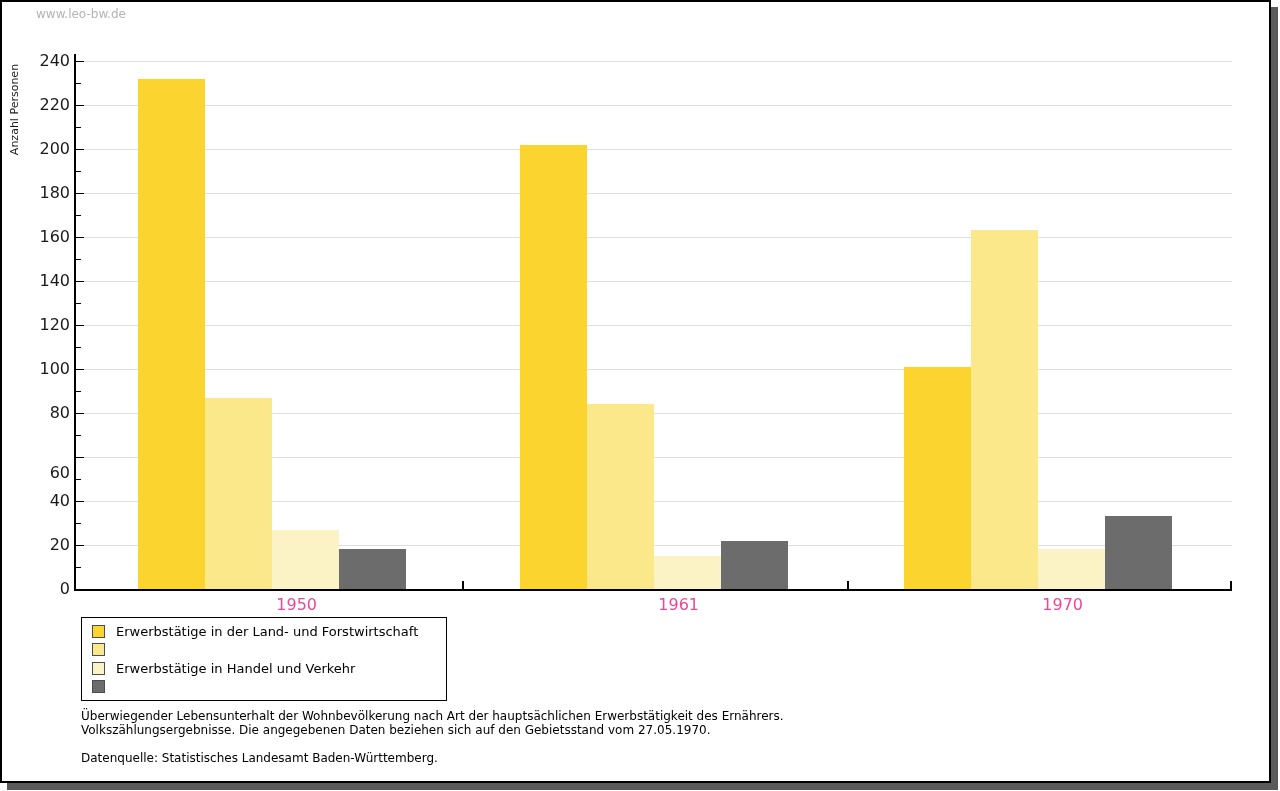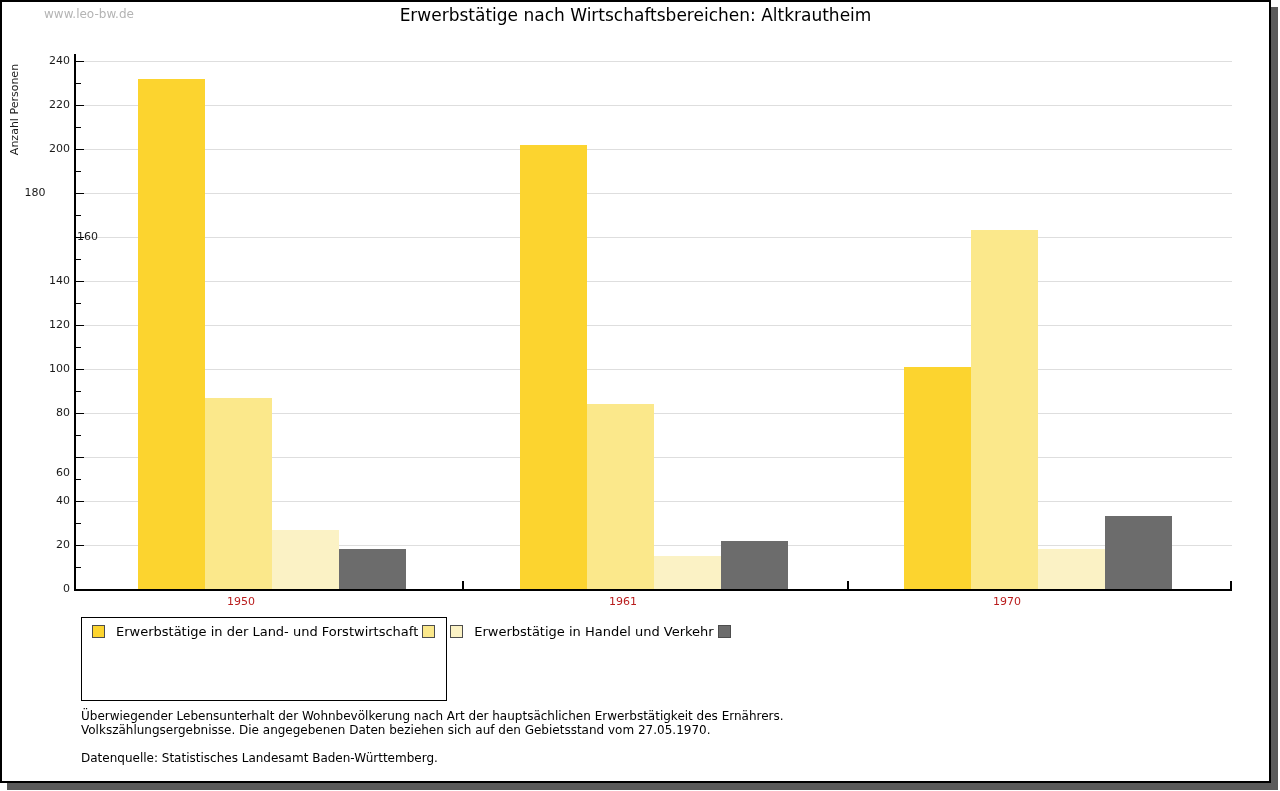--- a/index.html
+++ b/index.html
@@ -4,49 +4,48 @@
 <style>
   :root{
     --grid:#DEDEDE; --axis:#000; --shadow:#5A5A5A; --watermark:#B4B4B4; --swatch-border:#4D4D4D;
   }
   *{margin:0;padding:0;box-sizing:border-box;}
   html,body{width:1280px;height:791px;background:#fff;overflow:hidden;
     font-family:"DejaVu Sans","Liberation Sans",sans-serif;}
   .page{position:absolute;left:0;top:0;width:1271px;height:783px;background:#fff;
     box-shadow:7px 7px 0 0 var(--shadow);}
   .frame-border{position:absolute;inset:0;border:2px solid #000;pointer-events:none;}
-  .watermark{position:absolute;left:44px;top:7px;font-size:12px;color:var(--watermark);}
+  .watermark{position:absolute;left:36px;top:7px;font-size:12px;color:var(--watermark);}
   .title{position:absolute;left:0;top:5px;width:100%;text-align:center;font-size:17px;color:#000;}
   .yaxis-title{position:absolute;left:-47px;top:103px;width:122px;text-align:center;
     font-size:11px;color:#1a1a1a;transform:rotate(-90deg);}
   .plot{position:absolute;left:76px;top:61px;width:1156px;height:528px;}
   .gridline{position:absolute;left:0;width:100%;height:1px;background:var(--grid);}
   .bar{position:absolute;bottom:0;}
   .ytick{position:absolute;left:0;height:1px;background:var(--axis);}
   .ytick.major{width:8px;}
   .ytick.minor{width:5px;}
   .xtick{position:absolute;bottom:0;width:2px;height:8px;background:var(--axis);}
   .yaxis-line{position:absolute;left:74px;top:54px;width:2px;height:537px;background:var(--axis);}
   .xaxis-line{position:absolute;left:74px;top:589px;width:1158px;height:2px;background:var(--axis);}
-  .ylab{position:absolute;left:0;width:70px;text-align:right;font-size:11px;color:#1a1a1a;line-height:14px;}
-  .xlab{position:absolute;width:90px;text-align:left;top:595px;font-size:11px;color:#b91c1c;}
+  .ylab{position:absolute;left:0;width:70px;text-align:right;font-size:16px;color:#1a1a1a;line-height:14px;}
+  .xlab{position:absolute;width:90px;text-align:right;top:595px;font-size:16px;color:#ec4899;}
   .legend{position:absolute;left:81px;top:617px;width:366px;height:84px;border:1px solid #000;
-    background:#fff;padding:4px 6px;display:flex;flex-direction:row;justify-content:space-around;}
+    background:#fff;padding:4px 6px;display:flex;flex-direction:column;justify-content:space-around;}
   .legend-row{display:flex;align-items:center;height:19px;}
   .legend-swatch{width:13px;height:13px;border:1px solid var(--swatch-border);margin:0 11px 0 4px;flex:none;}
   .legend-label{font-size:13px;color:#000;white-space:nowrap;}
   .footnote{position:absolute;left:81px;top:710px;font-size:12px;line-height:13.5px;color:#000;}
   .footnote .source{margin-top:15px;}
 </style>
 </head>
 <body>
 
 <div class="page">
   <div class="watermark">www.leo-bw.de</div>
-  <div class="title">Erwerbstätige nach Wirtschaftsbereichen: Altkrautheim</div>
   <div class="yaxis-title">Anzahl Personen</div>
 
   <div class="plot">
     <div id="grid-layer">
         <div class="gridline" style="top: 484px;"></div>
         <div class="gridline" style="top: 440px;"></div>
         <div class="gridline" style="top: 396px;"></div>
         <div class="gridline" style="top: 352px;"></div>
         <div class="gridline" style="top: 308px;"></div>
         <div class="gridline" style="top: 264px;"></div>
@@ -109,22 +108,22 @@
   <div class="xaxis-line"></div>
   <div id="ylab-layer">
       <div class="ylab" style="top: 582px;">0</div>
       <div class="ylab" style="top: 538px;">20</div>
       <div class="ylab" style="top: 494px;">40</div>
       <div class="ylab" style="top: 466px;">60</div>
       <div class="ylab" style="top: 406px;">80</div>
       <div class="ylab" style="top: 362px;">100</div>
       <div class="ylab" style="top: 318px;">120</div>
       <div class="ylab" style="top: 274px;">140</div>
-      <div class="ylab" style="top: 230px; margin-left: 28px;">160</div>
-      <div class="ylab" style="top: 186px; text-align: center;">180</div>
+      <div class="ylab" style="top: 230px;">160</div>
+      <div class="ylab" style="top: 186px;">180</div>
       <div class="ylab" style="top: 142px;">200</div>
       <div class="ylab" style="top: 98px;">220</div>
       <div class="ylab" style="top: 54px;">240</div>
     </div>
   <div id="xlab-layer">
       <div class="xlab" style="left: 227px;">1950</div>
       <div class="xlab" style="left: 609px;">1961</div>
       <div class="xlab" style="left: 993px;">1970</div>
     </div>
 

